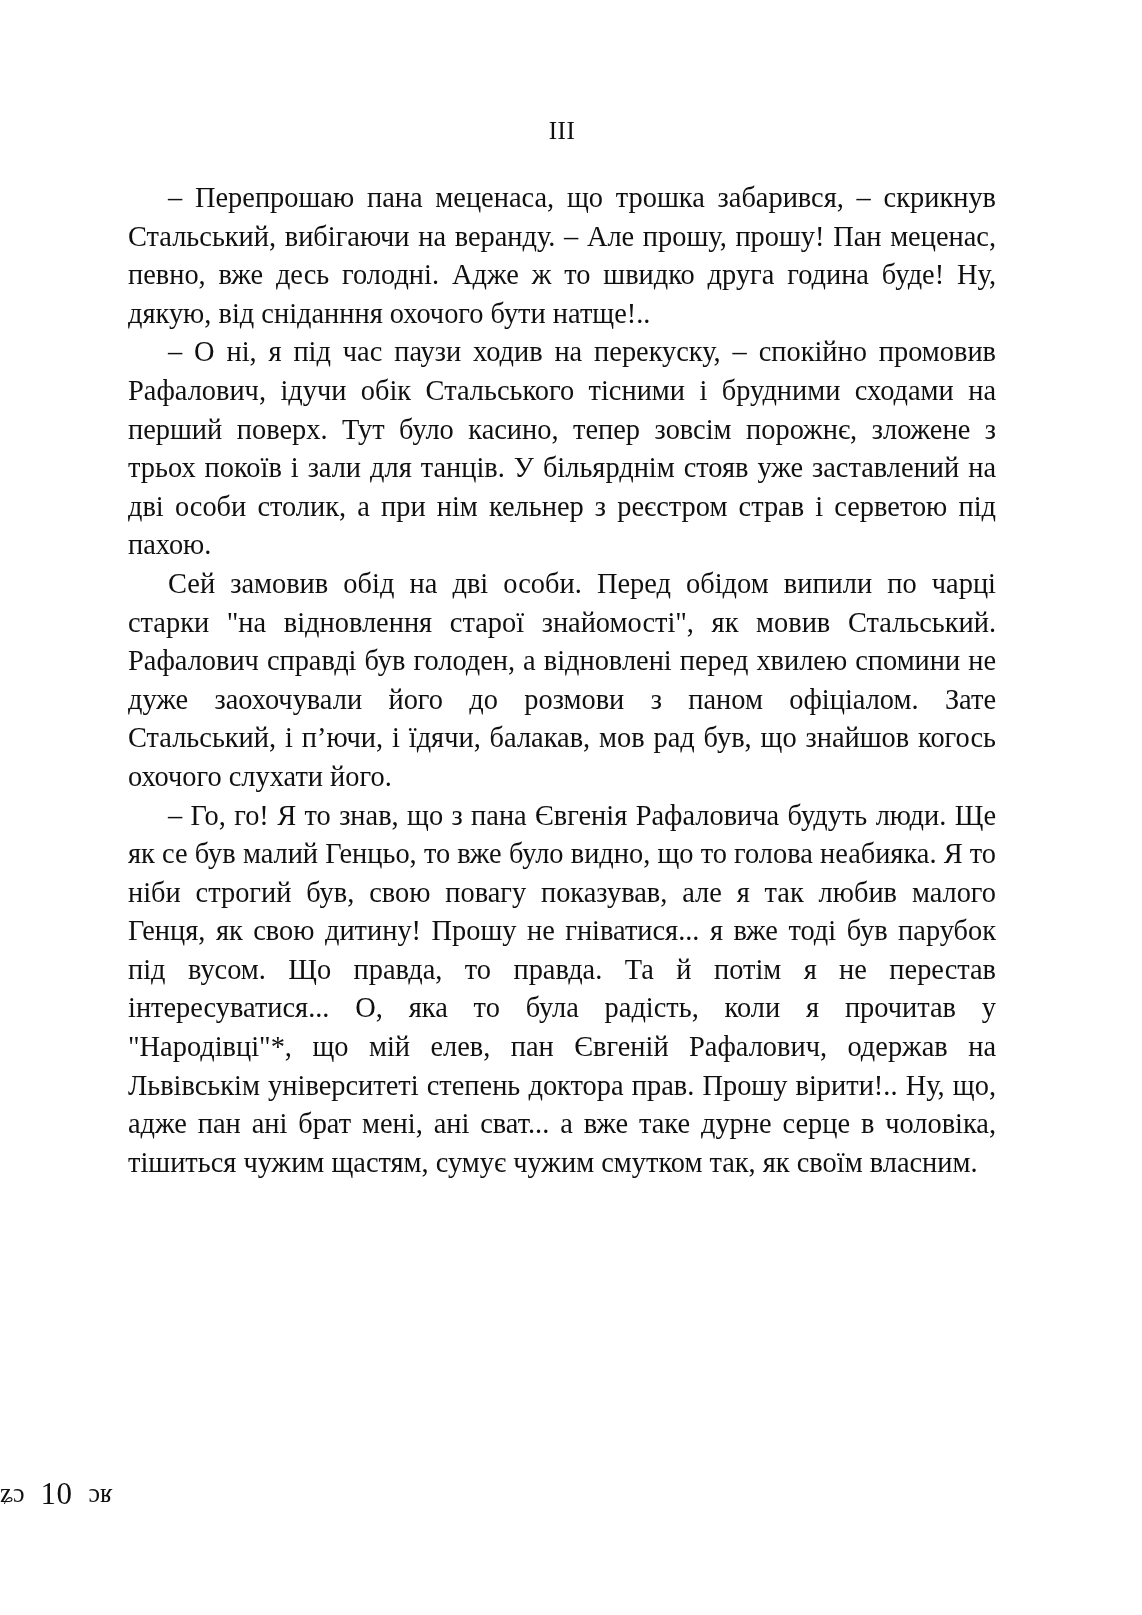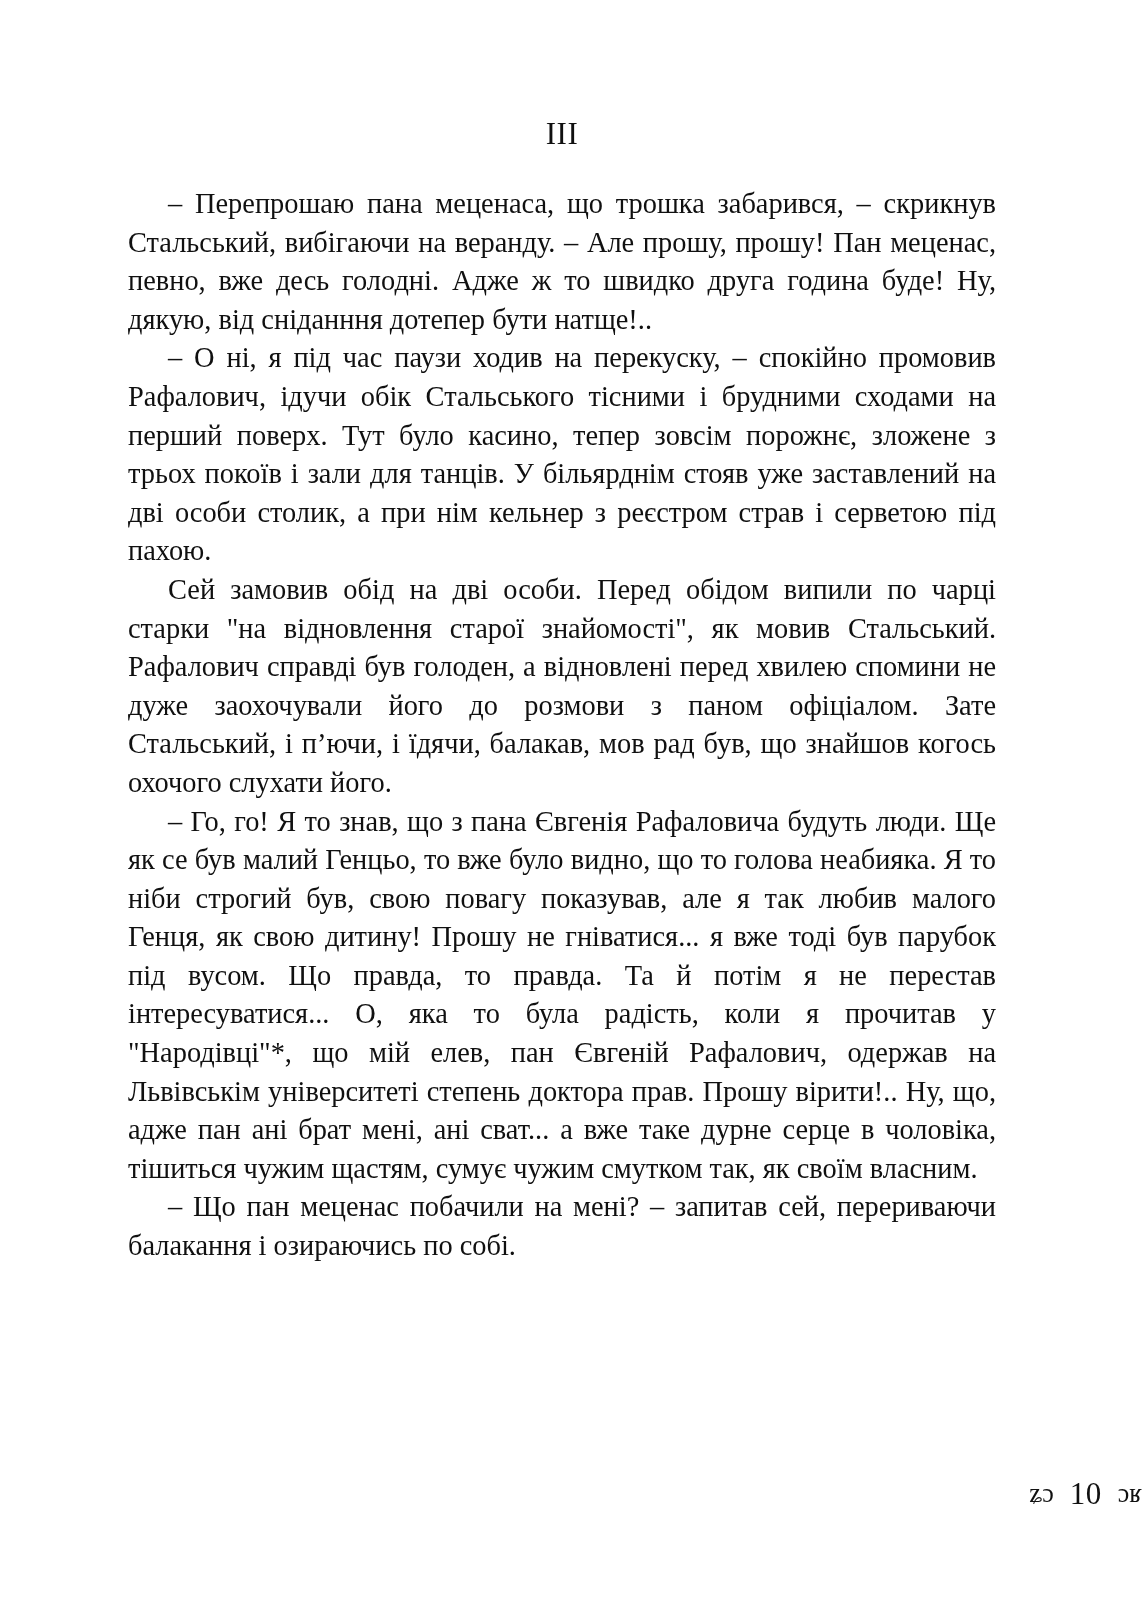--- a/index.html
+++ b/index.html
@@ -20,21 +20,21 @@
     box-sizing: border-box;
   }
   .content {
     position: absolute;
     left: 128px;
     top: 0;
     width: 868px;
   }
   .chapter-number {
     text-align: center;
-    font-size: 31px;
+    font-size: 25px;
     line-height: 1;
     letter-spacing: 0.5px;
     margin: 0;
     padding-top: 118px;
     font-weight: normal;
     color: #101010;
   }
   .body-text {
     margin-top: 36px;
   }
@@ -49,21 +49,21 @@
     -webkit-font-smoothing: antialiased;
   }
   .para:last-child {
     margin-bottom: 0;
   }
   .footer {
     position: absolute;
     left: 0;
     right: 0;
     top: 1478px;
-    text-align: right;
+    text-align: left;
     font-size: 30px;
     line-height: 1;
     color: #101010;
   }
   .footer .ornament {
     display: inline-block;
     font-size: 26px;
     vertical-align: 2px;
     transform: scaleY(1.05);
   }
@@ -78,25 +78,24 @@
 </head>
 <body>
 
 <div class="page">
 
   <div class="content">
 
     <div class="chapter-number">III</div>
 
     <div class="body-text">
-      <p class="para">– Перепрошаю пана меценаса, що трошка забарився, – скрикнув Стальський, вибігаючи на веранду. – Але прошу, прошу! Пан меценас, певно, вже десь голодні. Адже ж то швидко друга година буде! Ну, дякую, від сніданння дотепер бути натще!..</p>
+      <p class="para">– Перепрошаю пана меценаса, що трошка забарився, – скрикнув Стальський, вибігаючи на веранду. – Але прошу, прошу! Пан меценас, певно, вже десь голодні. Адже ж то швидко друга година буде! Ну, дякую, від сніданння охочого бути натще!..</p>
       <p class="para">– О ні, я під час паузи ходив на перекуску, – спокійно промовив Рафалович, ідучи обік Стальського тісними і брудними сходами на перший поверх. Тут було касино, тепер зовсім порожнє, зложене з трьох покоїв і зали для танців. У більярднім стояв уже заставлений на дві особи столик, а при нім кельнер з реєстром страв і серветою під пахою.</p>
       <p class="para">Сей замовив обід на дві особи. Перед обідом випили по чарці старки "на відновлення старої знайомості", як мовив Стальський. Рафалович справді був голоден, а відновлені перед хвилею спомини не дуже заохочували його до розмови з паном офіціалом. Зате Стальський, і п’ючи, і їдячи, балакав, мов рад був, що знайшов когось охочого слухати його.</p>
       <p class="para">– Го, го! Я то знав, що з пана Євгенія Рафаловича будуть люди. Ще як се був малий Генцьо, то вже було видно, що то голова неабияка. Я то ніби строгий був, свою повагу показував, але я так любив малого Генця, як свою дитину! Прошу не гніватися... я вже тоді був парубок під вусом. Що правда, то правда. Та й потім я не перестав інтересуватися... О, яка то була радість, коли я прочитав у "Народівці"*, що мій елев, пан Євгеній Рафалович, одержав на Львівськім університеті степень доктора прав. Прошу вірити!.. Ну, що, адже пан ані брат мені, ані сват... а вже таке дурне серце в чоловіка, тішиться чужим щастям, сумує чужим смутком так, як своїм власним.</p>
-      <p class="para">– Що пан меценас побачили на мені? – запитав сей, перериваючи балакання і озираючись по собі.</p>
     </div>
 
   </div>
 
   <div class="footer">
     <span class="ornament left">ʑɔ</span><span class="page-number">10</span><span class="ornament right">ɔʁ</span>
   </div>
 
 </div>
 

